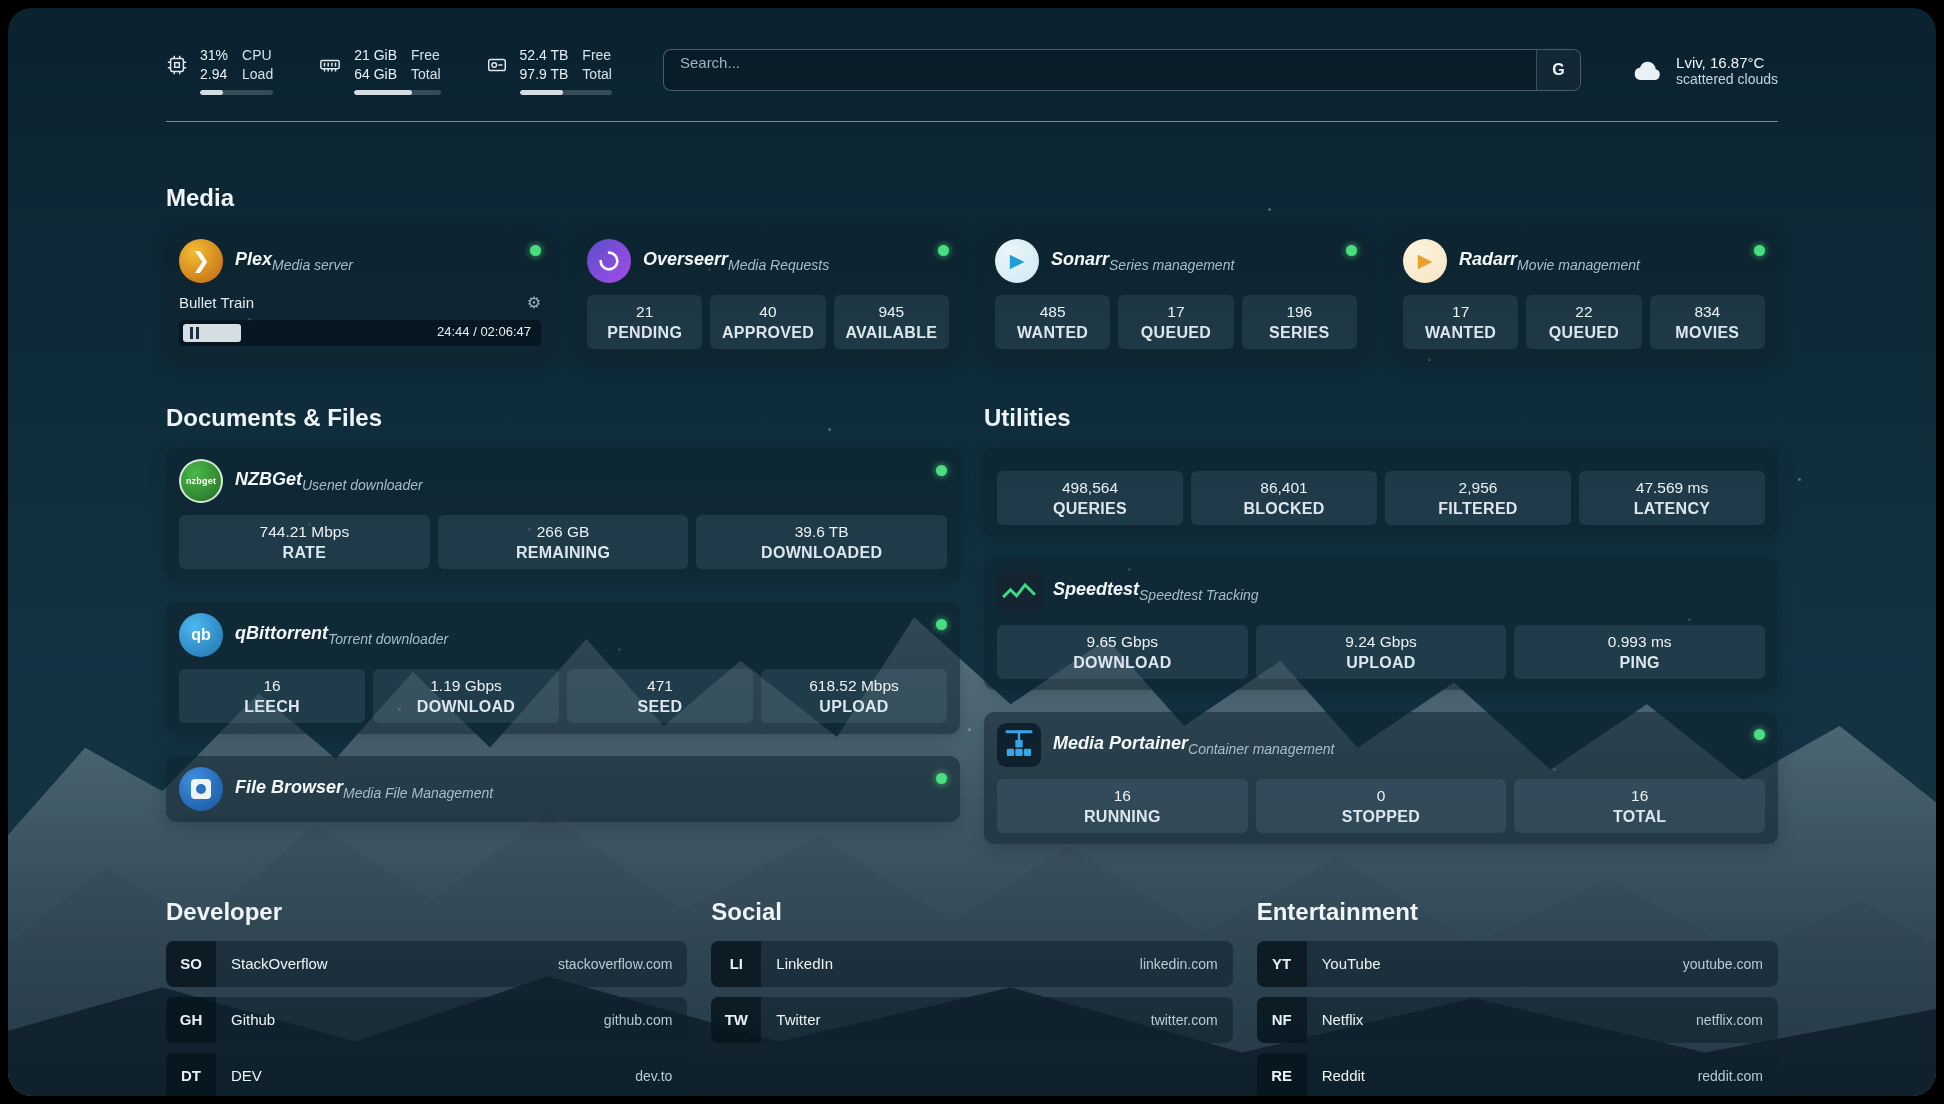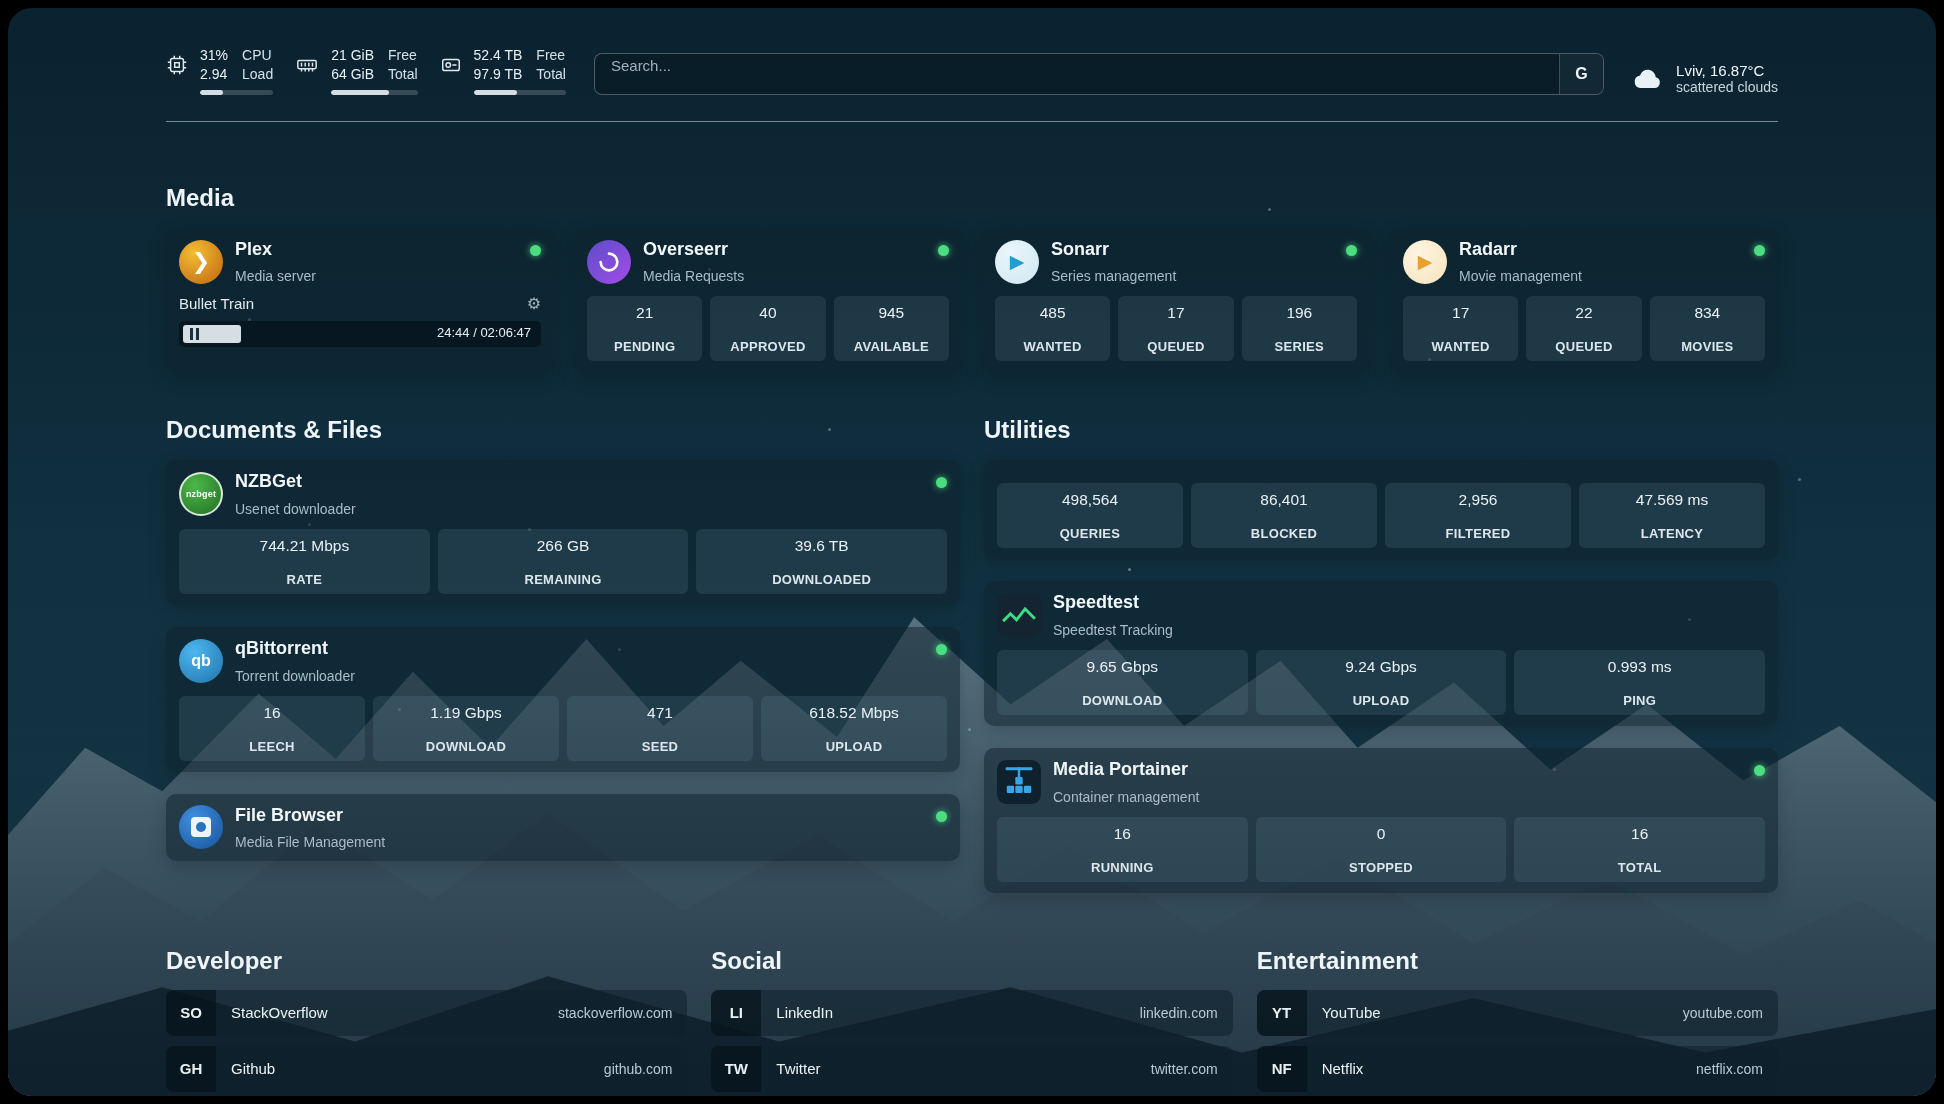--- a/index.html
+++ b/index.html
@@ -40,21 +40,21 @@
       820px 420px 0 rgba(255,255,255,.3), 1120px 560px 0 rgba(255,255,255,.4),
       1420px 350px 0 rgba(255,255,255,.3), 1680px 610px 0 rgba(255,255,255,.35),
       390px 700px 0 rgba(255,255,255,.45), 960px 720px 0 rgba(255,255,255,.3),
       1260px 200px 0 rgba(255,255,255,.3), 700px 260px 0 rgba(255,255,255,.25),
       1545px 760px 0 rgba(255,255,255,.4), 300px 515px 0 rgba(255,255,255,.3),
       1790px 470px 0 rgba(255,255,255,.3), 610px 640px 0 rgba(255,255,255,.3);
   }
   
   .content { position: relative; width: 1612px; margin: 0 auto; padding-top: 38px; color: #eef4f7; }
   
-  .topbar { display: flex; align-items: flex-end; }
+  .topbar { display: flex; align-items: center; gap: 23px; }
   .metric { display: flex; align-items: flex-start; gap: 12px; margin-right: 22px; }
   .m-icon { padding-top: 8px; display: inline-flex; }
   .m-rows { display: flex; gap: 14px; }
   .m-col { display: flex; flex-direction: column; font-size: 14px; line-height: 1.35; color: #e9f1f5; }
   .m-col.labs { color: #d4e0e7; }
   .m-bar { height: 5px; margin-top: 6px; background: rgba(255,255,255,0.18); border-radius: 3px; overflow: hidden; }
   .m-bar i { display: block; height: 100%; background: #d3dde3; border-radius: 3px; }
   .searchbox { flex: 1; position: relative; margin: 0 26px 0 6px; }
   .searchbox input {
     width: 100%; height: 42px; border-radius: 8px;
@@ -81,29 +81,29 @@
   .h-col { margin-top: 44px; }
   
   .media-grid { display: grid; grid-template-columns: repeat(4, 1fr); gap: 20px; margin-top: 16px; }
   .two-col { display: grid; grid-template-columns: 1fr 1fr; gap: 24px; align-items: start; }
   .col-stack { display: flex; flex-direction: column; gap: 22px; margin-top: 16px; }
   .card {
     background: rgba(14,35,46,0.55); border-radius: 10px; padding: 11px 13px;
     box-shadow: 0 6px 18px rgba(0,0,0,0.18);
   }
   .card-head { display: flex; align-items: center; gap: 12px; }
-  .head-text { display: flex; flex-direction: column; }
+  .head-text { display: flex; flex-direction: row; font-style: italic; }
   .app-name { font-size: 18px; font-weight: 600; color: #f2f7f9; line-height: 1.2; }
   .app-sub { font-size: 14px; color: #a9bdc7; margin-top: 8px; }
   .dot { width: 11px; height: 11px; border-radius: 50%; margin-left: auto; align-self: flex-start; margin-top: 6px;
          background: #4ade80; box-shadow: 0 0 7px rgba(74,222,128,0.85); }
   .stat-row { display: flex; gap: 8px; margin-top: 12px; }
   .stat { flex: 1; background: rgba(150,190,210,0.12); border-radius: 6px; text-align: center; padding: 8px 4px 7px; }
   .stat-value { font-size: 15.5px; color: #eaf1f5; }
-  .stat-label { font-size: 13px; font-weight: 700; letter-spacing: .3px; color: #dce7ed; margin-top: 17px; }
+  .stat-label { font-size: 16px; font-weight: 700; letter-spacing: .3px; color: #dce7ed; margin-top: 3px; }
   
   .app-icon { width: 44px; height: 44px; border-radius: 50%; flex: 0 0 44px;
               display: flex; align-items: center; justify-content: center; overflow: hidden; }
   .app-icon.square { border-radius: 9px; }
   .ic-plex { background: radial-gradient(circle at 35% 30%, #f3bd33, #cc7b19 75%); }
   .ic-plex span { color: #fff; font-weight: 700; font-size: 22px; }
   .ic-overseerr { background: linear-gradient(135deg, #5b4dc9, #a44ce8); }
   .ic-sonarr { background: radial-gradient(circle at 35% 30%, #eaf6fb, #cfe7f2); }
   .ic-sonarr span { color: #1e9fd4; font-size: 19px; }
   .ic-radarr { background: radial-gradient(circle at 35% 30%, #fdf4e0, #f6e3bd); }

